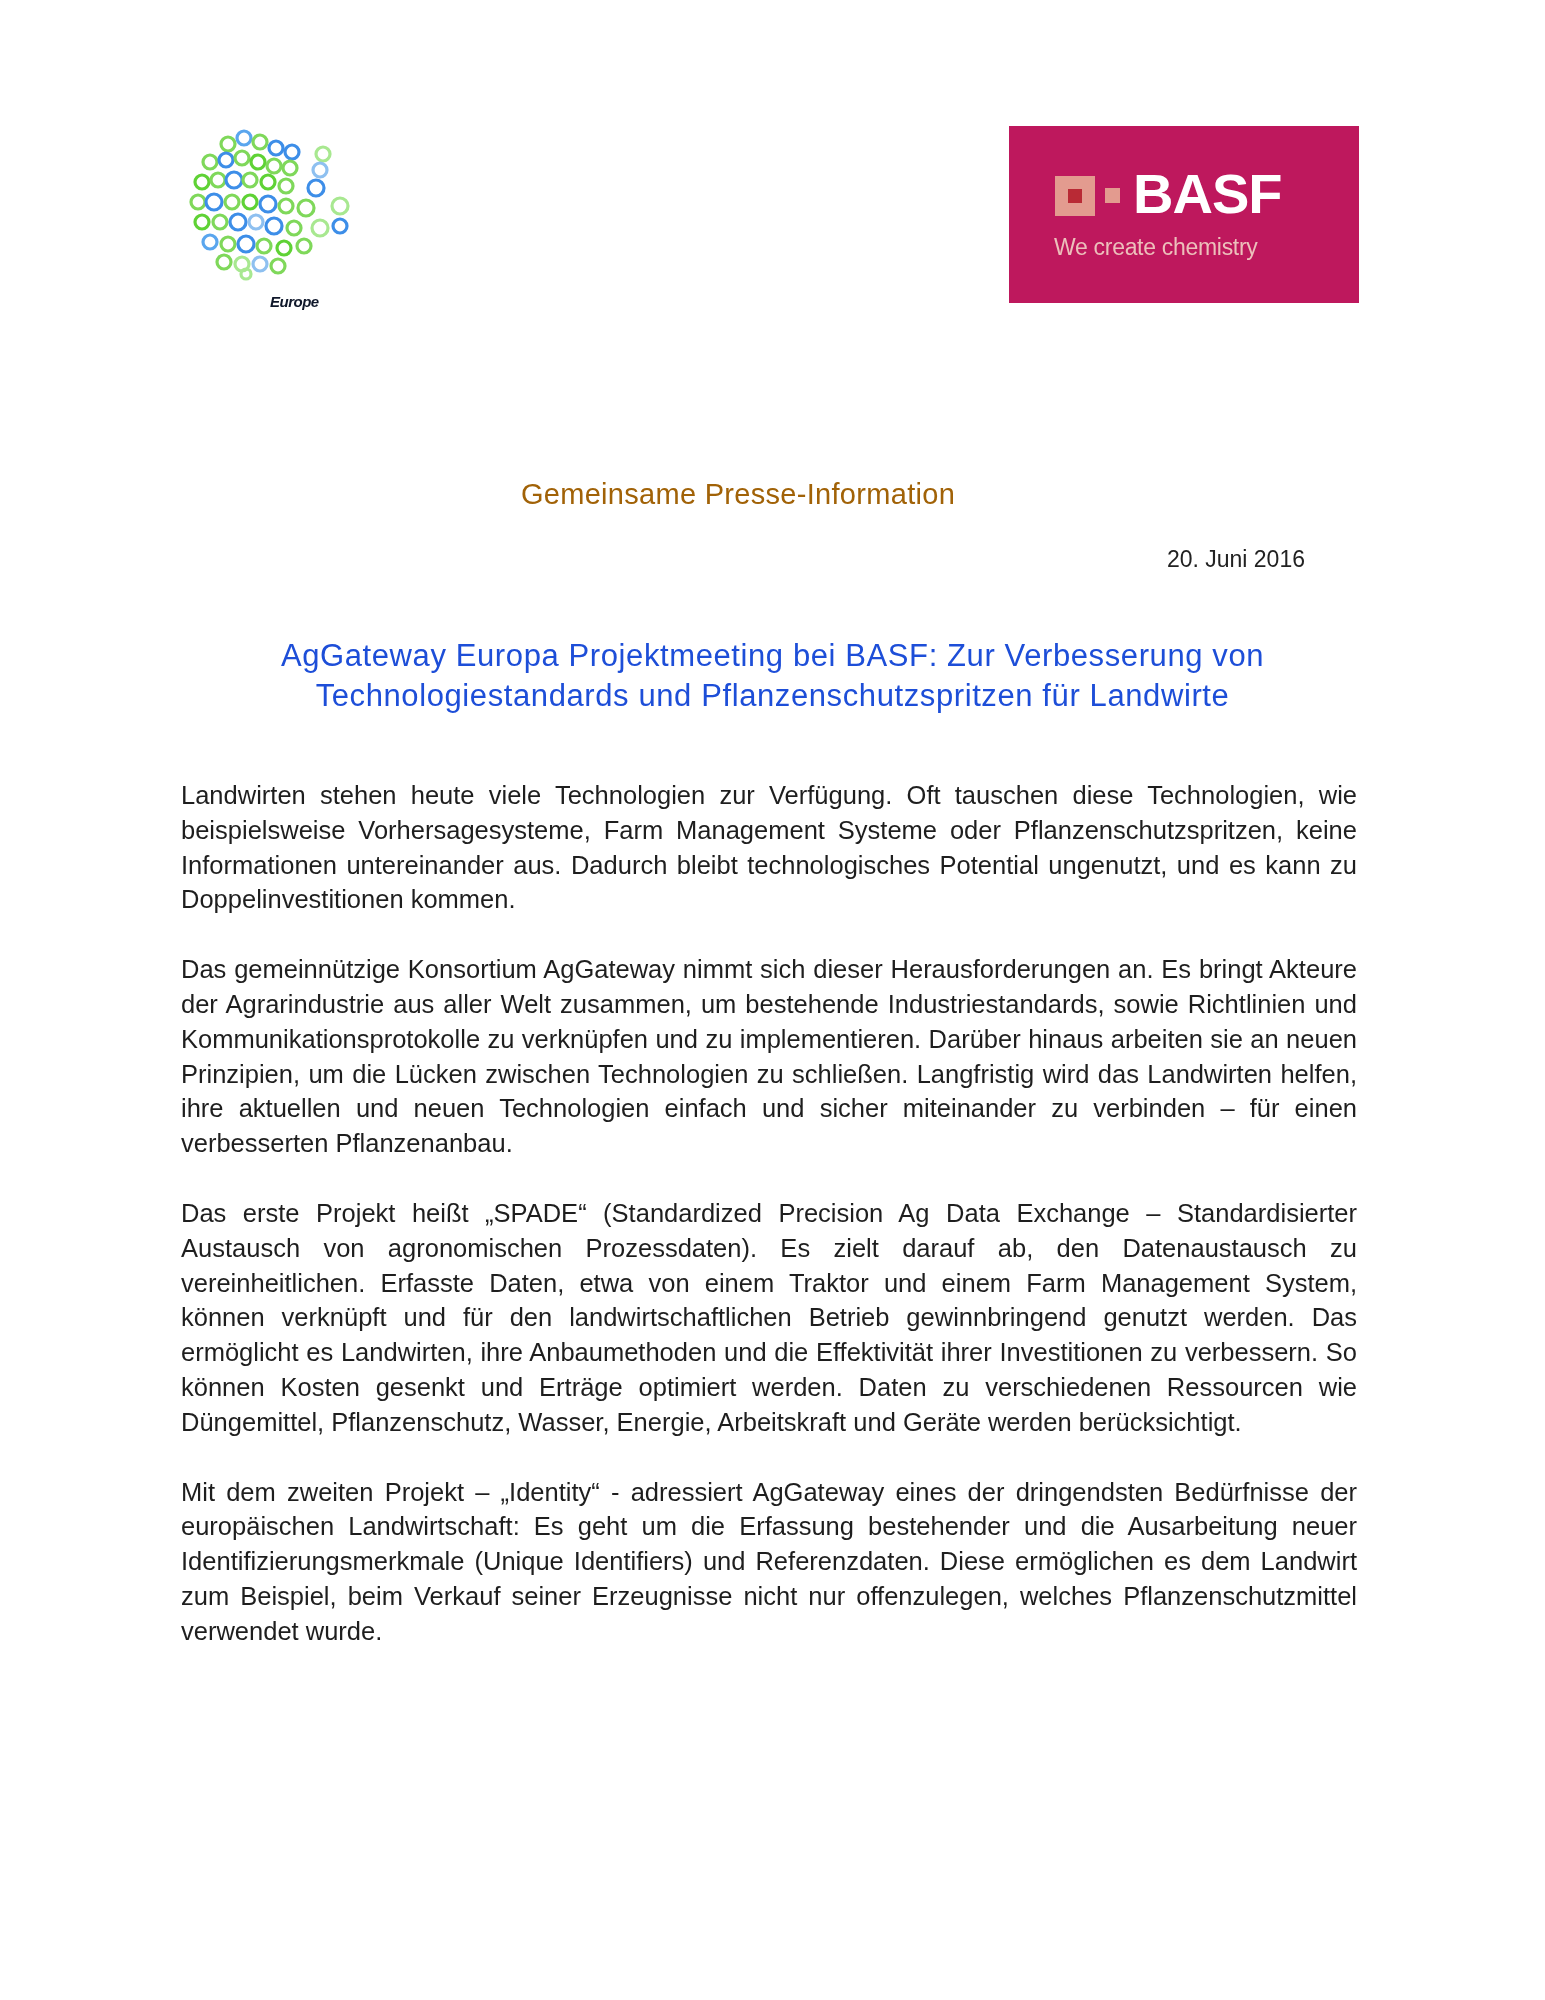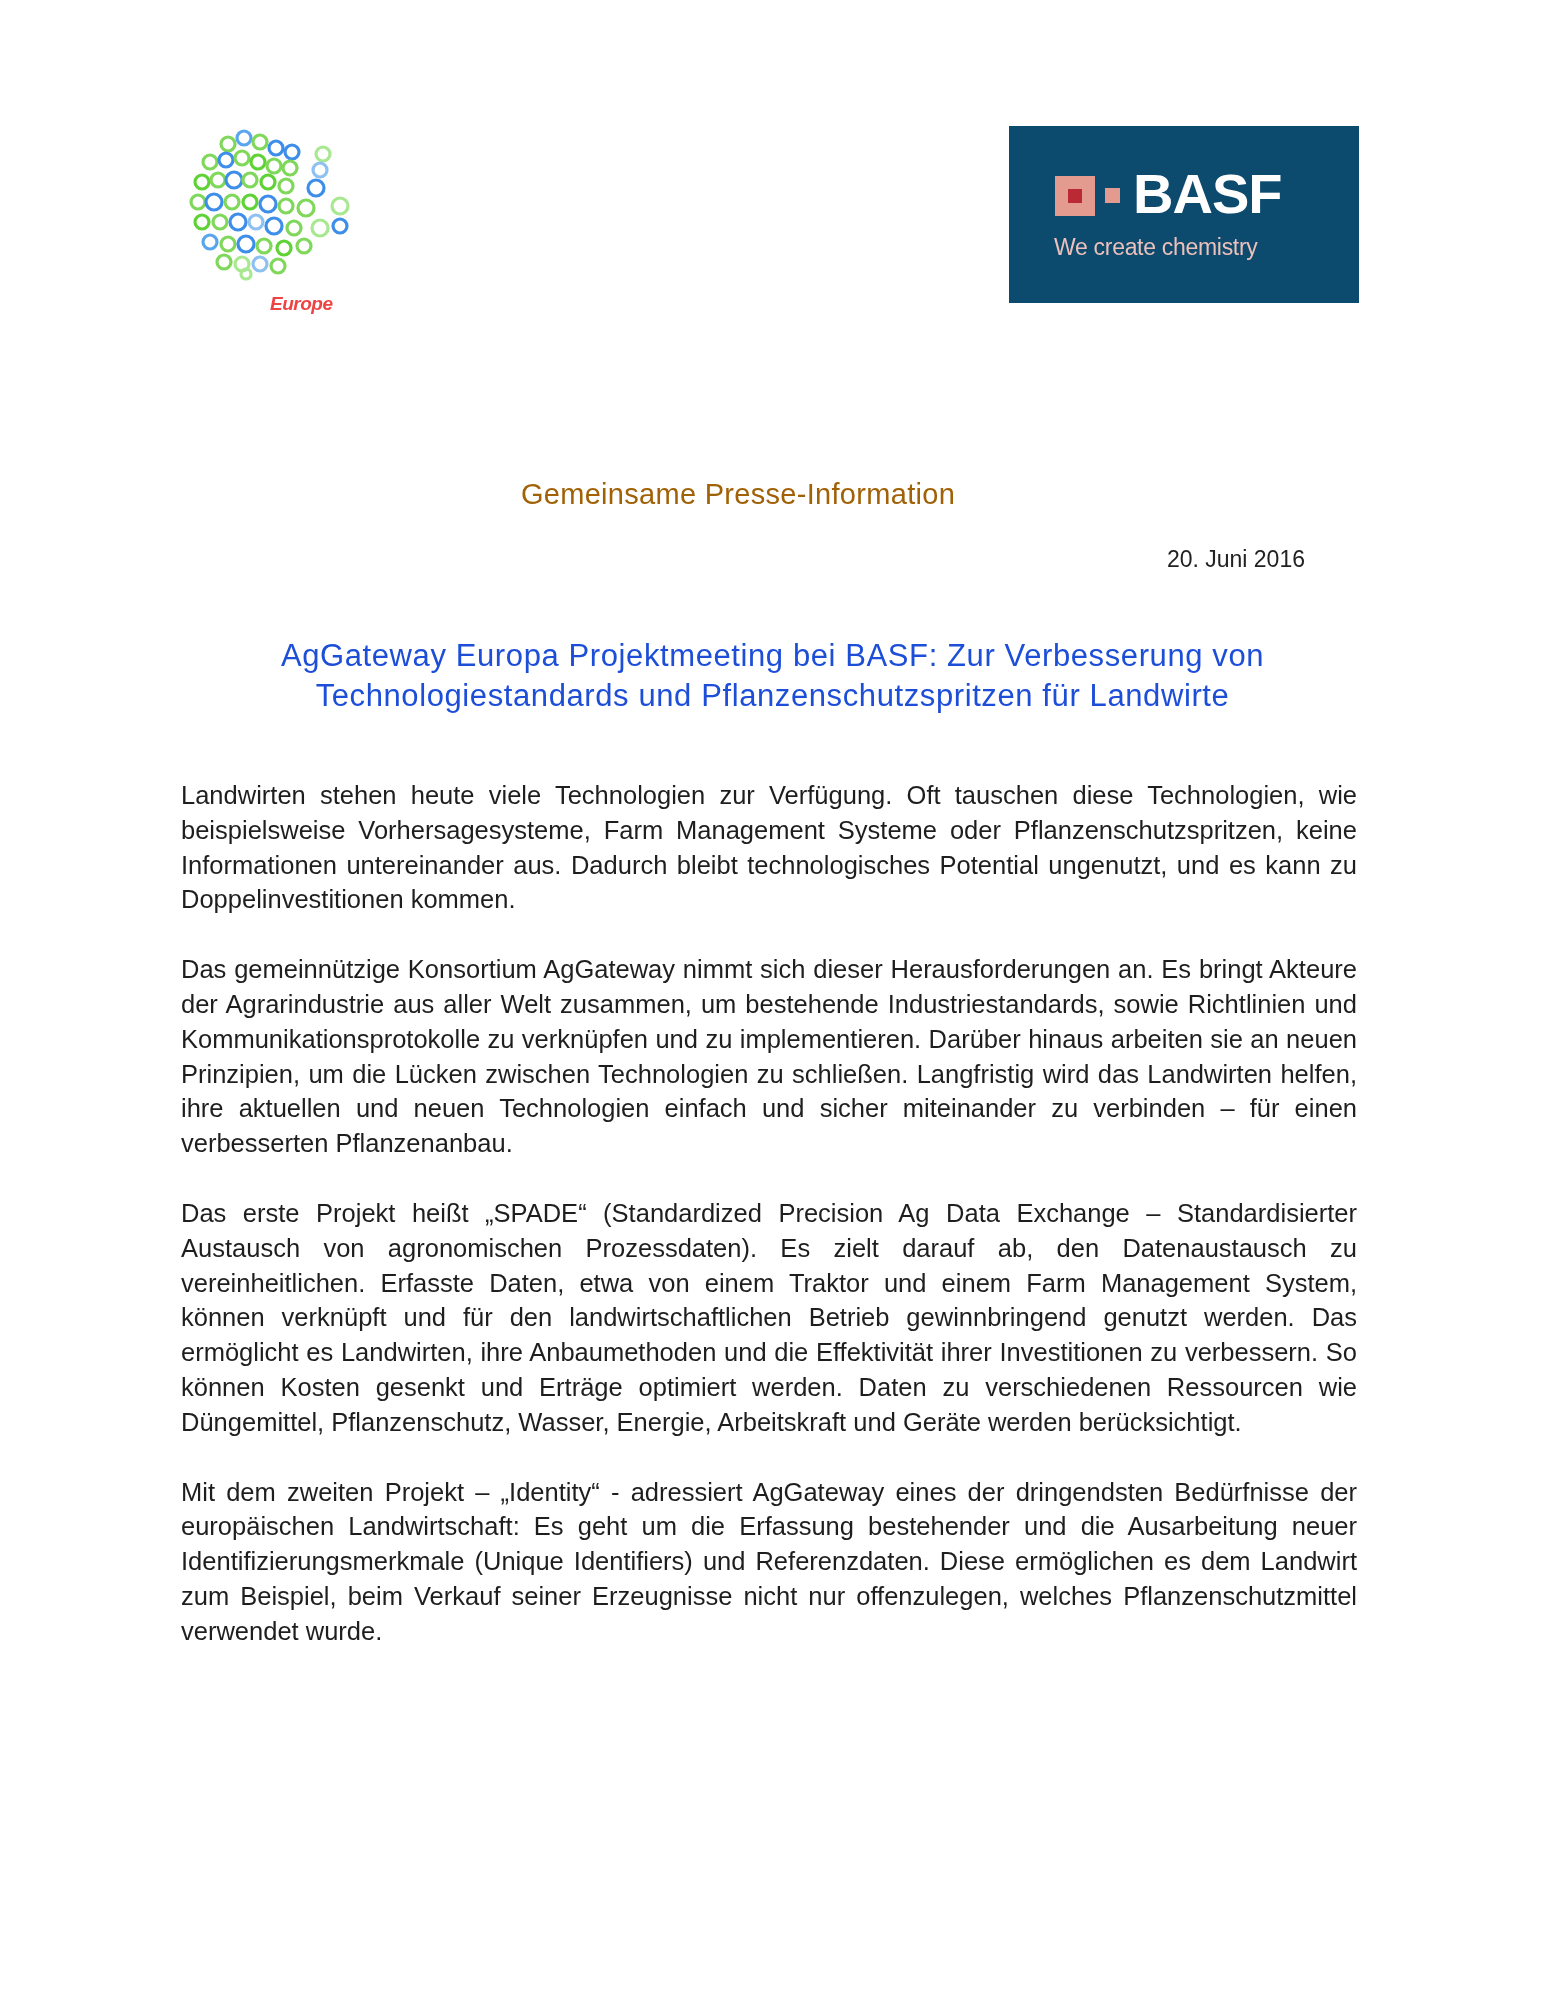--- a/index.html
+++ b/index.html
@@ -40,35 +40,35 @@
       letter-spacing: -1px;
       white-space: nowrap;
       line-height: 1;
     }
     .ag-word .ag { color: #2f86e8; font-weight: bold; }
     .ag-word .gw { color: #5fd235; }
     .ag-europe {
       position: absolute;
       left: 90px;
       top: 171px;
-      font-size: 19px;
+      font-size: 15px;
       font-style: italic;
       font-weight: bold;
-      color: #ef4444;
+      color: #0f172a;
       letter-spacing: -0.5px;
     }
 
     
     .basf-logo {
       position: absolute;
       left: 1009px;
       top: 126px;
       width: 350px;
       height: 177px;
-      background: #0c4a6e;
+      background: #be185d;
     }
     .basf-sq-outer {
       position: absolute;
       left: 46px;
       top: 50px;
       width: 40px;
       height: 40px;
       background: #e39b8f;
     }
     .basf-sq-inner {

